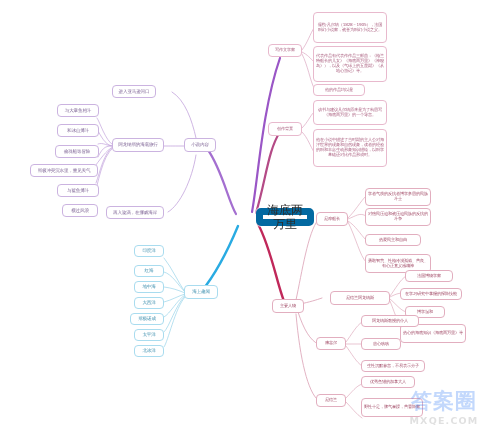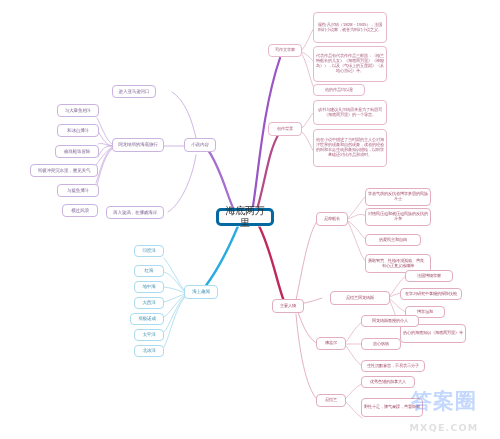--- a/index.html
+++ b/index.html
@@ -20,25 +20,26 @@
     text-align:center;
     border-radius:4px;
     background:#ffffff;
     line-height:1.18;
     letter-spacing:-0.2px;
     padding:1px 2px;
     white-space:normal;
     word-break:break-all;
   }
   .n-root{
-    border:3px solid #0369a1;
+    border:7px solid #0369a1;
     background:#fdfdfd;
-    font-size:10px;color:#2b2b2b;
+    font-size:12px;color:#2b2b2b;
     border-radius:5px;
     box-shadow:0 0 0 1px rgba(255,255,255,0.6);
+    margin-left:40px;
   }
   .n-purple{border:1px solid #cbb3e0;color:#7a5f92;font-size:4.6px;}
   .n-cyan{border:1px solid #a9dcef;color:#3e8fae;font-size:4.6px;}
   .n-magenta{border:1px solid #e8b9cd;color:#a85b7c;font-size:4.2px;}
   .n-crimson{border:1px solid #e2aebf;color:#a14a66;font-size:4.2px;}
 
   .watermark{
     position:absolute;
     right:4px;bottom:2px;
     width:104px;height:46px;
@@ -46,21 +47,21 @@
     pointer-events:none;
     user-select:none;
   }
   .wm-main{
     font-size:21px;font-weight:bold;color:#3b82f6;
     letter-spacing:1px;line-height:1;
     text-align:center;
   }
   .wm-sub{
     font-size:9.5px;color:#9a9a9a;letter-spacing:1.2px;
-    text-align:center;margin-top:10px;font-weight:bold;
+    text-align:center;margin-top:3px;font-weight:bold;
   }
 </style>
 </head>
 <body>
 
 <div id="canvas">
 
   <svg class="links" viewBox="0 0 500 439">
     <g fill="none" stroke-linecap="round">
 

